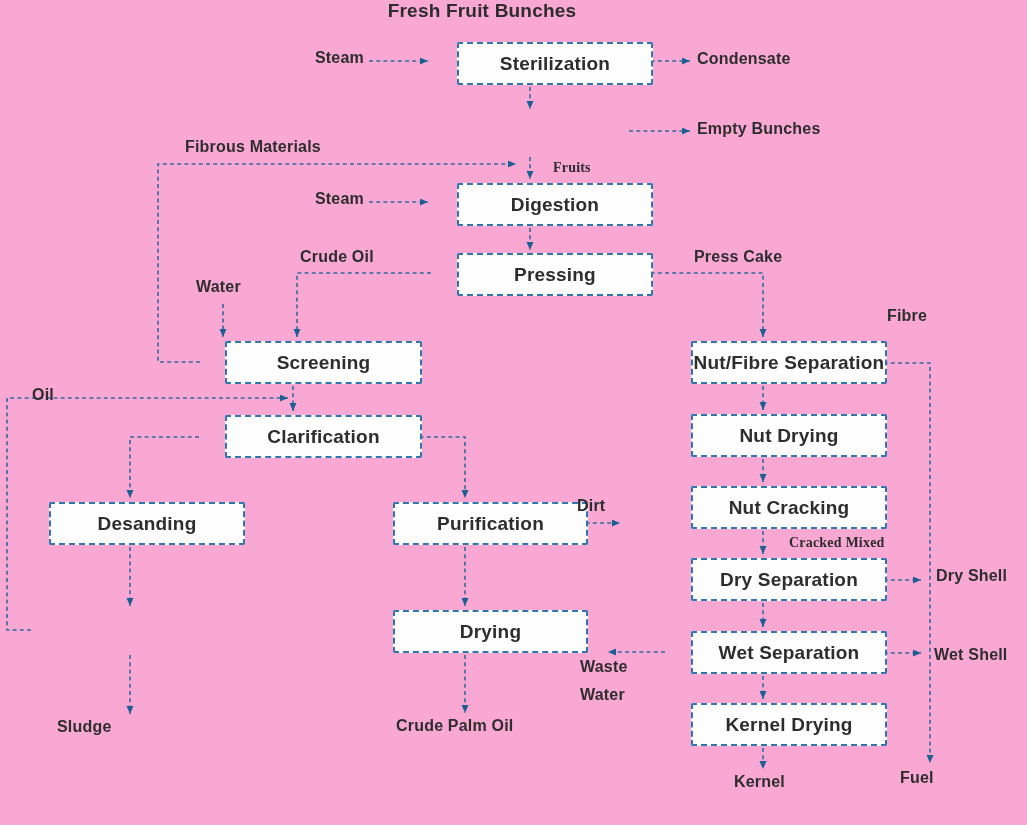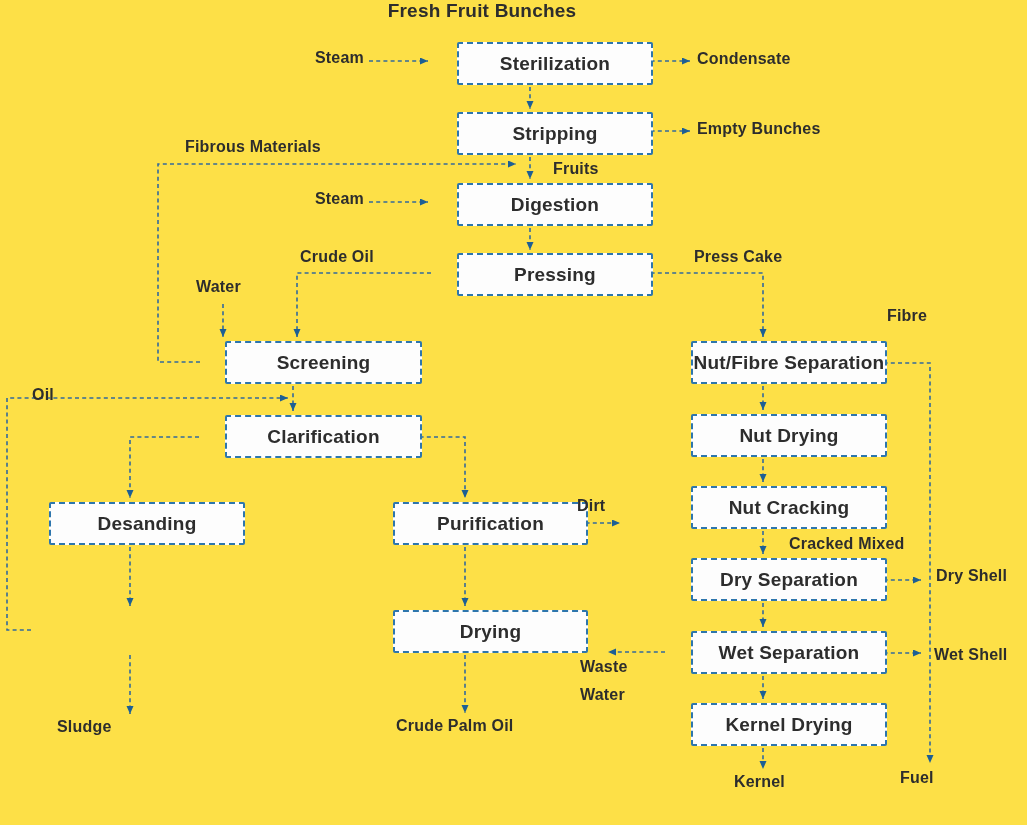--- a/index.html
+++ b/index.html
@@ -1,21 +1,21 @@
 <!DOCTYPE html>
 <html><head>
 <meta charset="utf-8">
 <style>
   * { margin: 0; padding: 0; box-sizing: border-box; }
   html, body { background: #ffffff; }
   .canvas {
     position: relative;
     width: 1027px;
     height: 825px;
-    background: #fde047;
+    background: #f9a8d4;
     font-family: "Liberation Sans", "DejaVu Sans", sans-serif;
     overflow: hidden;
   }
   .edges {
     position: absolute;
     left: 0; top: 0;
     width: 1027px; height: 825px;
   }
   .box {
     position: absolute;
@@ -32,21 +32,21 @@
     margin-left: 25px;
   }
   .lbl {
     position: absolute;
     color: #2d2d2d;
     font-size: 16px;
     font-weight: 700;
     white-space: nowrap;
     letter-spacing: 0.2px;
   }
-  .lbl.small { font-size: 16px; }
+  .lbl.small { font-size: 14px; font-family: Liberation Serif, serif; }
   .lbl.center { text-align: center; }
   .lbl.right { text-align: right; }
 </style>
 </head>
 <body>
 
 <div class="canvas">
 
   <svg class="edges" width="1027" height="825" viewBox="0 0 1027 825" fill="none">
     <defs>
@@ -85,23 +85,20 @@
       <path d="M 665 652 L 608 652" marker-end="url(#ah)"></path>
       <path d="M 763 676 L 763 699" marker-end="url(#ah)"></path>
       <path d="M 763 748 L 763 769" marker-end="url(#ah)"></path>
     </g>
   </svg>
 
   <div class="lbl center" style="left:342px;top:0px;width:280px;font-size:19px">Fresh Fruit Bunches</div>
 
   <div class="box" style="left:432px;top:42px;width:196px;height:43px">
     <span>Sterilization</span>
-  </div>
-  <div class="box" style="left:432px;top:112px;width:196px;height:43px">
-    <span>Stripping</span>
   </div>
   <div class="box" style="left:432px;top:183px;width:196px;height:43px">
     <span>Digestion</span>
   </div>
   <div class="box" style="left:432px;top:253px;width:196px;height:43px">
     <span>Pressing</span>
   </div>
   <div class="box" style="left:200px;top:341px;width:197px;height:43px">
     <span>Screening</span>
   </div>

